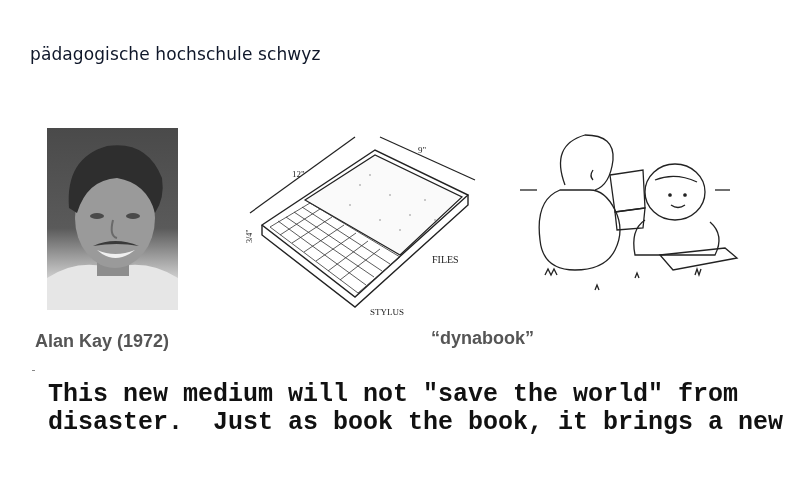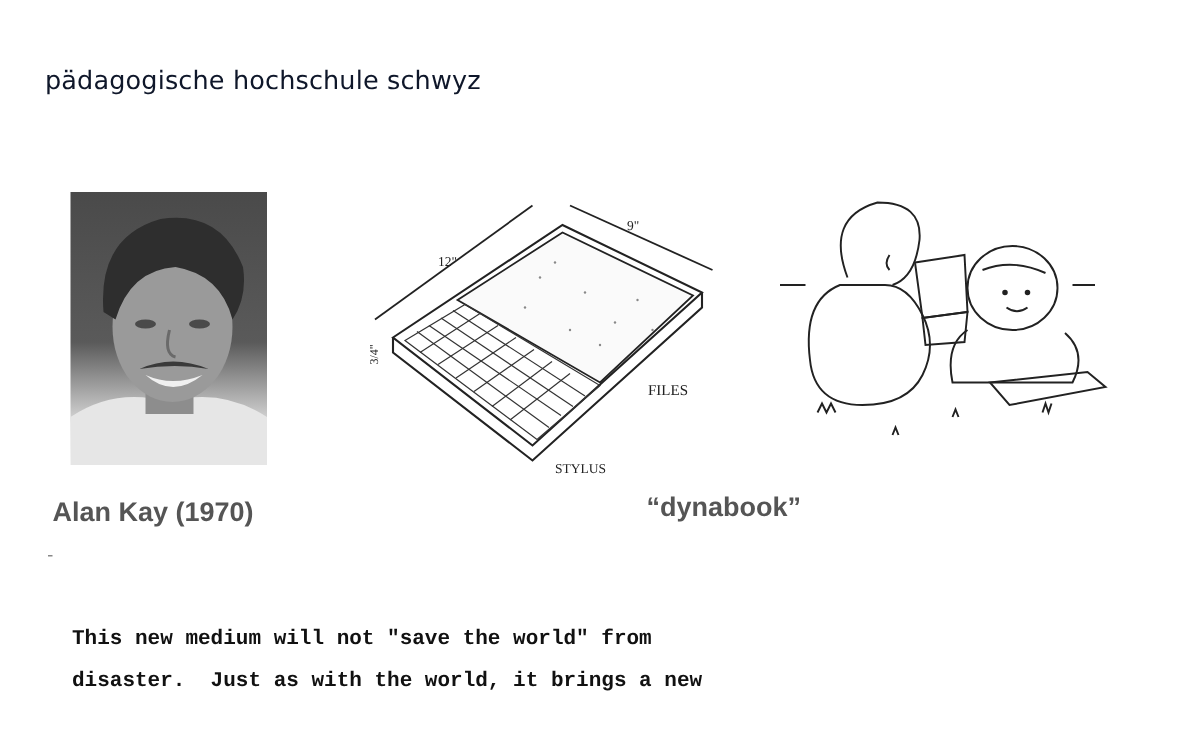--- a/index.html
+++ b/index.html
@@ -17,22 +17,22 @@
       overflow: hidden;
     }
     .caption {
       position: absolute; font-weight: bold; font-size: 18px; color: #555555;
     }
     .cap-kay { left: 35px; top: 331px; }
     .cap-dyna { left: 431px; top: 328px; text-align: right; }
     .sketch { position: absolute; }
     .quote {
       position: absolute; left: 48px; top: 381px; width: 720px;
-      font-family: "Liberation Mono", monospace; font-size: 14px; line-height: 28px; color: #111;
-      font-weight: bold; white-space: pre; margin-top: 31px;
+      font-family: "Liberation Mono", monospace; font-size: 25px; line-height: 28px; color: #111;
+      font-weight: bold; white-space: pre;
     }
     .dash { position: absolute; left: 32px; top: 370px; width: 3px; height: 1px; background:#888; }
   </style>
 </head>
 <body>
 
 <div class="header">pädagogische hochschule schwyz</div>
 
 <div class="photo">
   <svg width="131" height="182" viewBox="0 0 131 182">
@@ -48,21 +48,21 @@
     <ellipse cx="50" cy="88" rx="7" ry="3" fill="#4a4a4a"></ellipse>
     <ellipse cx="86" cy="88" rx="7" ry="3" fill="#4a4a4a"></ellipse>
 
     <path d="M66 92 Q62 108 70 110" stroke="#6a6a6a" stroke-width="2" fill="none"></path>
 
     <path d="M46 118 Q68 108 92 118 Q70 114 46 118 Z" fill="#3a3a3a"></path>
 
     <path d="M50 122 Q68 138 88 122 Q68 130 50 122 Z" fill="#f0f0f0"></path>
   </svg>
 </div>
-<div class="caption cap-kay">Alan Kay (1970)</div>
+<div class="caption cap-kay">Alan Kay (1972)</div>
 
 <div class="sketch" style="left:240px; top:125px;">
   <svg width="240" height="195" viewBox="0 0 240 195" font-family="Liberation Serif, serif">
 
     <line x1="10" y1="88" x2="115" y2="12" stroke="#222" stroke-width="1.2"></line>
     <line x1="140" y1="12" x2="235" y2="55" stroke="#222" stroke-width="1.2"></line>
     <text x="52" y="52" font-size="9" fill="#222">12"</text>
     <text x="178" y="28" font-size="9" fill="#222">9"</text>
     <text x="0" y="118" font-size="8" fill="#222" transform="rotate(-90 6 112)">3/4"</text>
 
@@ -124,13 +124,13 @@
 
       <path d="M145 125 L210 118 L222 128 L158 140 Z"></path>
 
       <path d="M30 145 l3 -6 l3 6 l3 -6 l3 6 M120 148 l2 -5 l2 5 M180 145 l2 -6 l2 6 l2 -6 M80 160 l2 -5 l2 5"></path>
     </g>
   </svg>
 </div>
 <div class="caption cap-dyna">“dynabook”</div>
 
 <div class="dash"></div>
-<div class="quote"><div>This new medium will not "save the world" from</div><div>disaster.  Just as with the world, it brings a new</div></div>
+<div class="quote"><div>This new medium will not "save the world" from</div><div>disaster.  Just as book the book, it brings a new</div></div>
 
 </body></html>

